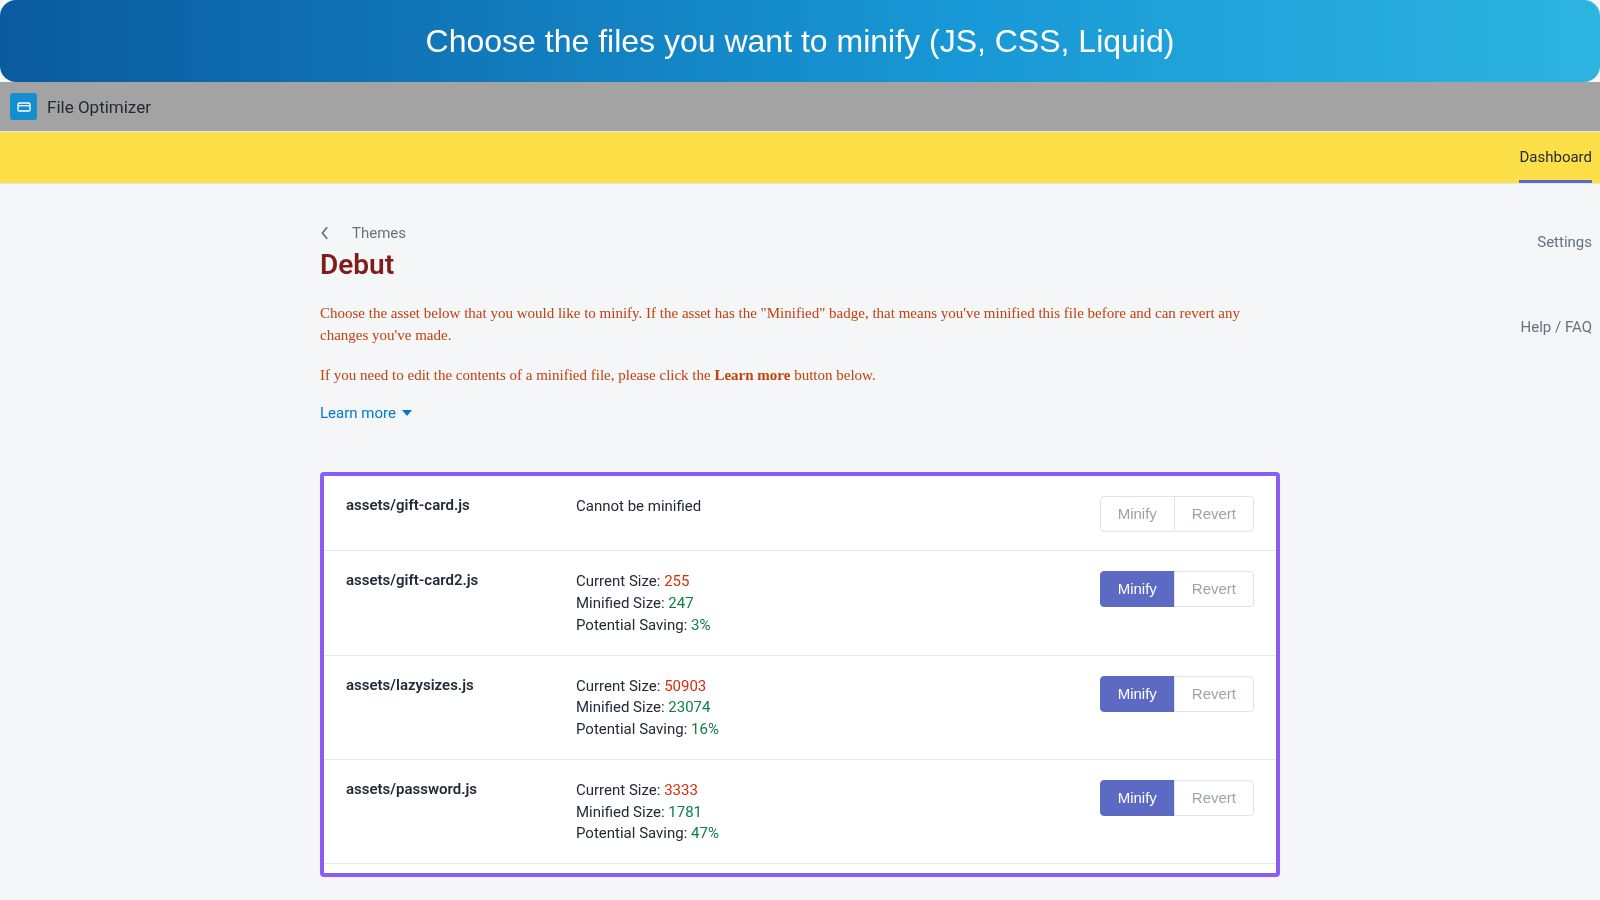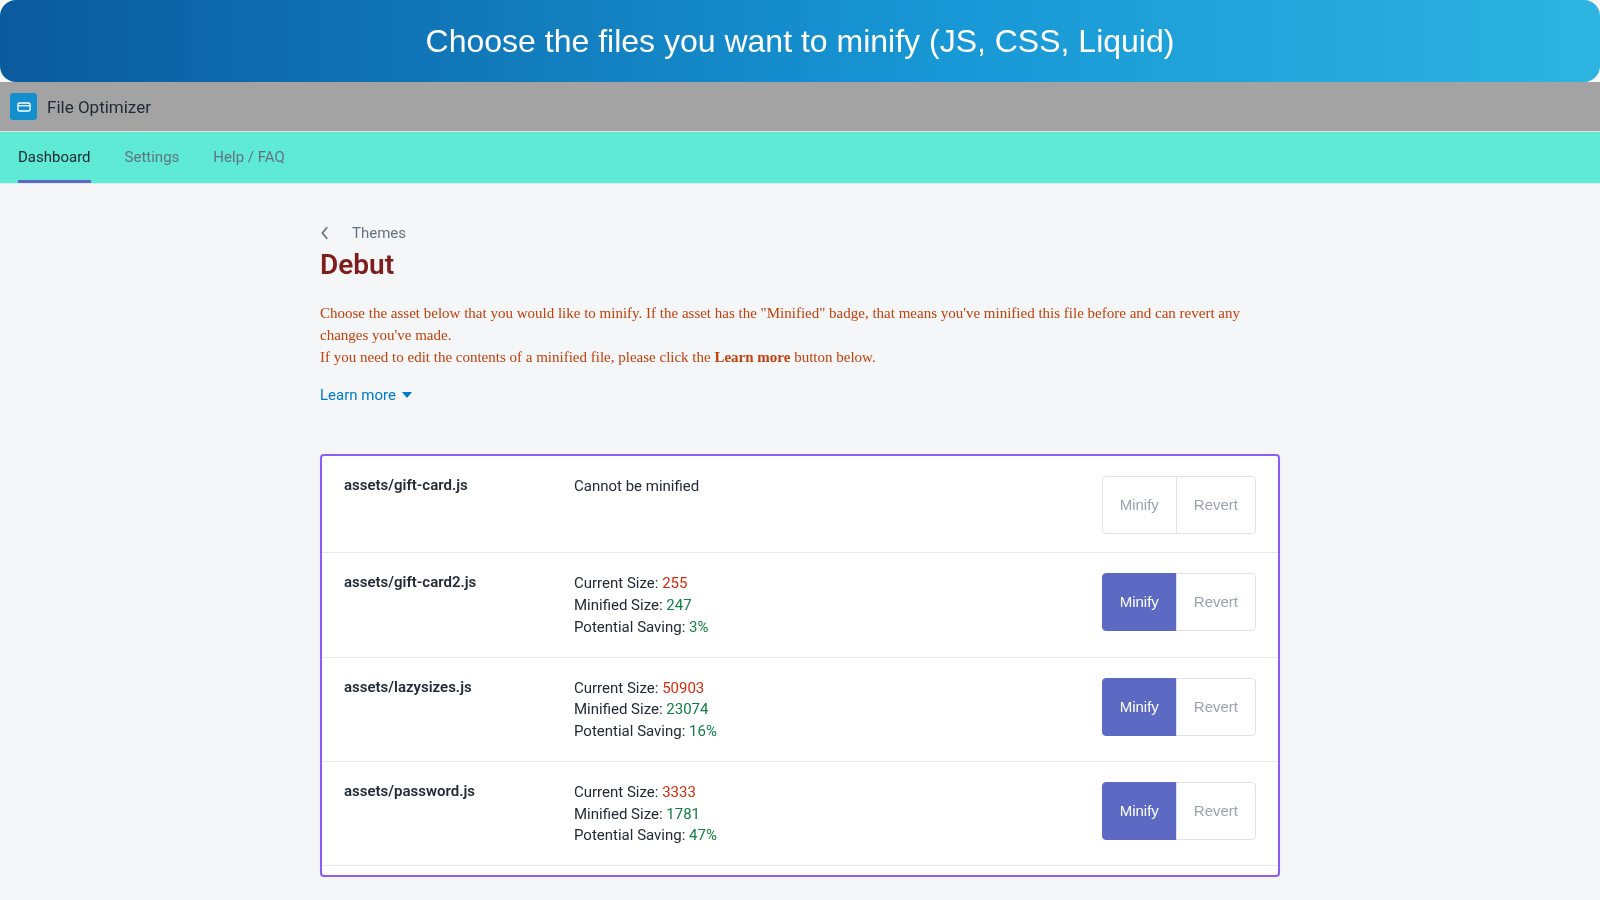--- a/index.html
+++ b/index.html
@@ -29,24 +29,25 @@
     background: #128fcc;
     border-radius: 3px;
     margin-right: 10px;
     display:flex;align-items:center;justify-content:center;
   }
   .app-logo svg { width:16px; height:16px; }
   .app-title { font-size: 17px; color: #212b36; }
 
   .tabbar {
     display: flex; align-items: flex-end; gap: 34px;
-    padding: 0 18px;
+    padding: 0 8px;
     height: 52px;
     border-bottom: 1px solid #e3e6e9;
-    background: #5eead4;
+    background: #fde047;
+    flex-direction: column;
   }
   .tab {
     font-size: 15px;
     color: #637381;
     padding: 16px 0px 14px;
     cursor: pointer;
     border-bottom: 3px solid transparent;
   }
   .tab.active { color: #212b36; border-bottom-color: #5c6ac4; }
 
@@ -56,52 +57,52 @@
     padding-top: 40px;
   }
   .back {
     display: inline-flex; align-items: center; gap: 22px;
     color: #637381; font-size: 15px; cursor: pointer;
     margin-bottom: 6px;
   }
   .back svg { width: 10px; height: 14px; }
   .page-title { font-size: 28px; font-weight: 600; color: #7f1d1d; margin-bottom: 22px; }
   .desc { font-size: 15px; color: #c2410c; line-height: 1.45; max-width: 940px; font-family: Liberation Serif, serif; }
-  .desc + .desc { }
+  .desc + .desc { margin-top: 18px; }
   .desc .bold { font-weight: 600; }
   .learnmore {
     display: inline-flex; align-items: center; gap: 6px;
     color: #007ace; font-size: 15px; cursor: pointer;
     margin-top: 18px;
   }
   .learnmore svg { width: 10px; height: 8px; fill:#007ace; }
 
   .card {
     margin-top: 50px;
     background: #ffffff;
-    border: 2px solid #8b5cf6;
+    border: 4px solid #8b5cf6;
     border-radius: 4px;
     box-shadow: 0 1px 2px rgba(0,0,0,0.03);
   }
   .row {
     display: flex;
     align-items: flex-start;
     padding: 20px 22px 18px;
     border-top: 1px solid #e6e8eb;
   }
   .row:first-child { border-top: none; }
   .col-file { width: 230px; font-size: 15px; font-weight: 600; color: #212b36; }
   .col-info { flex: 1; font-size: 15px; color: #212b36; line-height: 1.45; }
   .col-info .lbl { color: #212b36; }
   .val-red { color: #d82c0d; font-weight: 400; }
   .val-green { color: #108043; font-weight: 400; }
   .col-act { width: 220px; display: flex; justify-content: flex-end; gap: 0; align-items: flex-start; }
   .btn {
     font-size: 15px;
-    padding: 19px 17px;
+    padding: 8px 17px;
     border: 1px solid #c4cdd5;
     background: #ffffff;
     color: #212b36;
     border-radius: 4px;
     cursor: pointer;
     line-height: 1.2;
   }
   .btn + .btn { margin-left: -1px; border-top-left-radius:0; border-bottom-left-radius:0;}
   .btngroup .btn:first-child { border-top-right-radius:0; border-bottom-right-radius:0;}
   .btn.primary { background: #5c6ac4; border-color:#5c6ac4; color: #ffffff; font-weight:500;}

